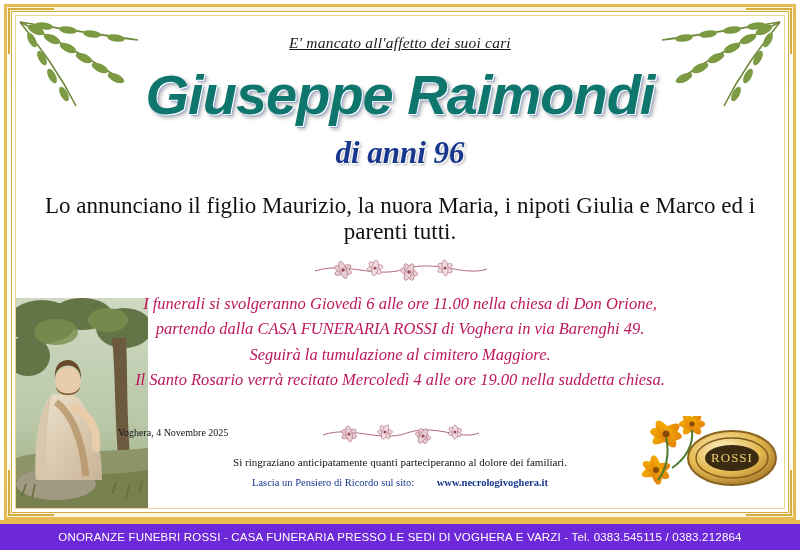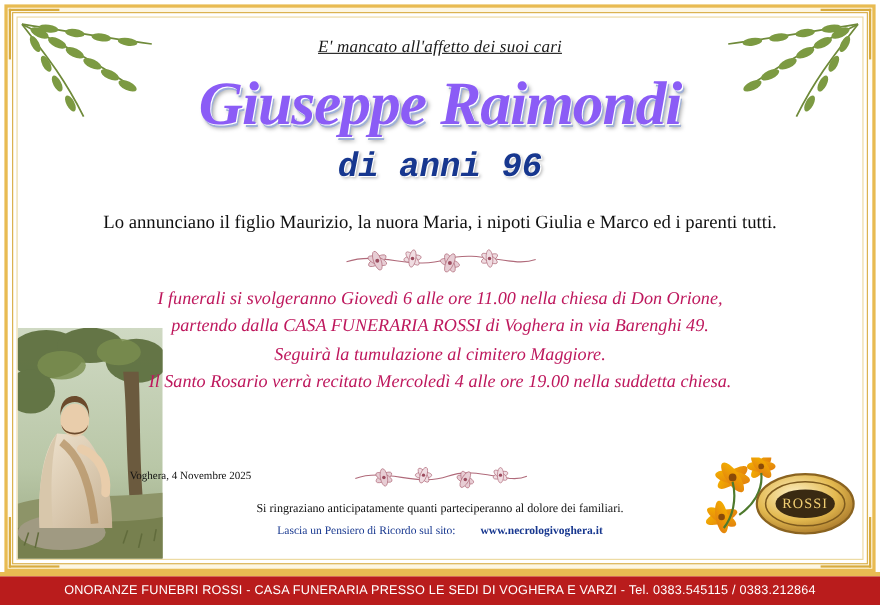--- a/index.html
+++ b/index.html
@@ -60,46 +60,46 @@
   .intro {
     font-style: italic;
     font-size: 15.5px;
     color: #1a1a1a;
     margin-top: 12px;
     letter-spacing: .2px;
     text-decoration: underline;
   }
   .name {
     margin-top: 14px;
-    font-family: Liberation Serif, serif;
+    font-family: Liberation Sans, sans-serif;
     font-weight: bold;
     font-style: italic;
     font-size: 56px;
     line-height: 1.05;
-    color: #8b5cf6;
+    color: #0f766e;
     text-shadow:
       1px 1px 0 #ffffff,
       2px 2px 0 #9fb0d8,
       3px 3px 4px rgba(0,0,0,.35);
     letter-spacing: -1px;
   }
   .age {
     margin-top: 10px;
-    font-family: Liberation Mono, monospace;
+    font-family: Liberation Serif, serif;
     font-weight: bold;
     font-style: italic;
     font-size: 31px;
     color: #17378f;
     text-shadow:
       1px 1px 0 #ffffff,
       2px 2px 3px rgba(0,0,0,.30);
   }
   .announce {
     margin-top: 22px;
-    font-size: 17px;
+    font-size: 23px;
     color: #111;
   }
   .flowers {
     margin: 12px auto 6px;
     height: 26px;
     width: 190px;
     position: relative;
   }
   .funeral {
     margin-top: 8px;
@@ -138,21 +138,21 @@
     bottom: 58px;
     width: 170px;
     height: 24px;
   }
 
   
   .banner {
     position: absolute;
     left: 0; right: 0; bottom: 0;
     height: 26px;
-    background: #b91c1c;
+    background: #6d28d9;
     color: #ffffff;
     font-family: "Liberation Sans", sans-serif;
     font-size: 11.5px;
     display: flex;
     align-items: center;
     justify-content: center;
     letter-spacing: .2px;
   }
   .banner-edge {
     position: absolute;

